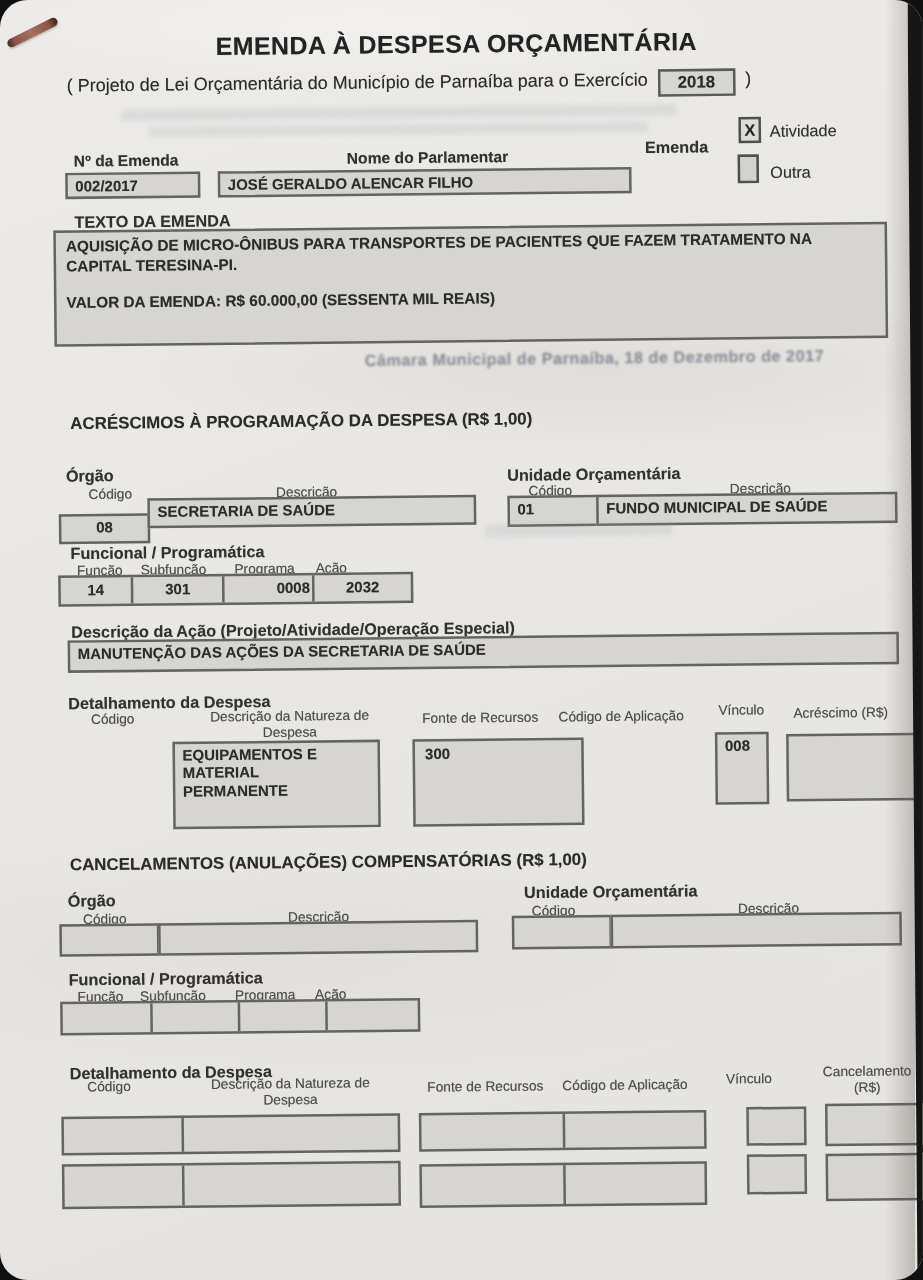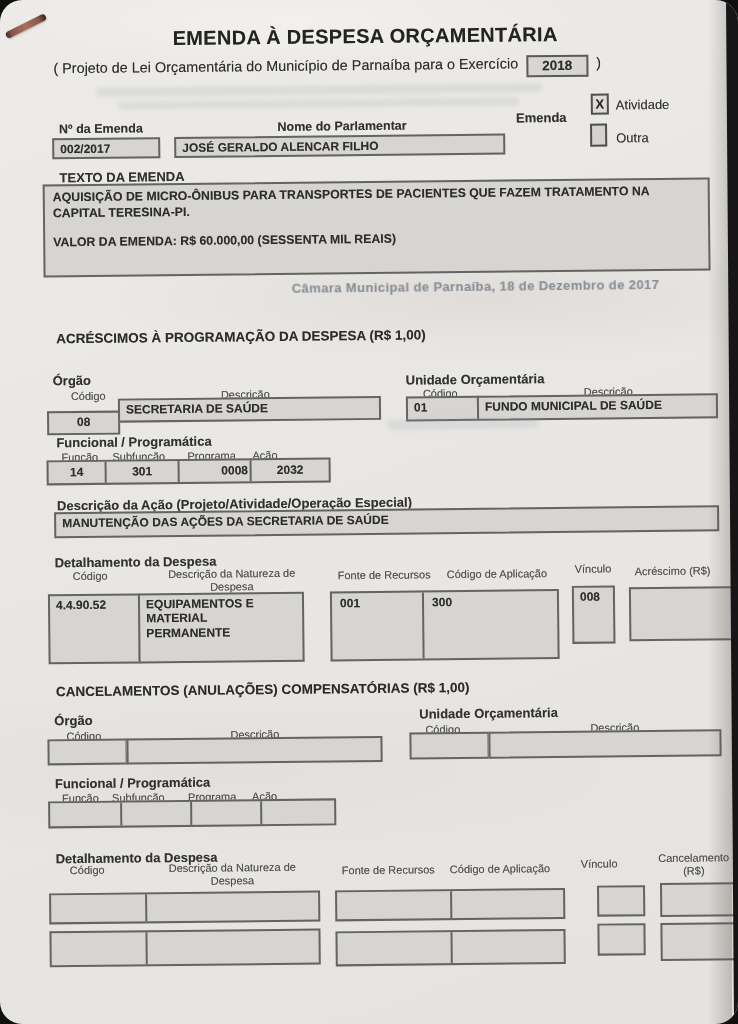--- a/index.html
+++ b/index.html
@@ -245,28 +245,24 @@
     <div id="a-det-cod-lbl" class="lbl-sm">Código</div>
     <div id="a-det-nat-lbl" class="lbl-sm center2">
       <span>Descrição da Natureza de</span><br>
       <span>Despesa</span>
     </div>
     <div id="a-det-fonte-lbl" class="lbl-sm">Fonte de Recursos</div>
     <div id="a-det-aplic-lbl" class="lbl-sm">Código de Aplicação</div>
     <div id="a-det-vinc-lbl" class="lbl-sm">Vínculo</div>
     <div id="a-det-valor-lbl" class="lbl-sm">Acréscimo (R$)</div>
 
-    <div id="a-det-cod-box" class="fbox">
-      <span class="val">4.4.90.52</span>
-    </div>
     <div id="a-det-nat-box" class="fbox">
       <span class="val">EQUIPAMENTOS E MATERIAL PERMANENTE</span>
     </div>
     <div id="a-det-fa-box" class="cellrow">
-      <div class="cell c1 topleft">001</div>
       <div class="cell c2 last topleft">300</div>
     </div>
     <div id="a-det-vinc-box" class="fbox">
       <span class="val">008</span>
     </div>
     <div id="a-det-valor-box" class="fbox">
       <span class="val"></span>
     </div>
 
     <div id="sec2-title" class="sec-title">CANCELAMENTOS (ANULAÇÕES) COMPENSATÓRIAS (R$ 1,00)</div>

